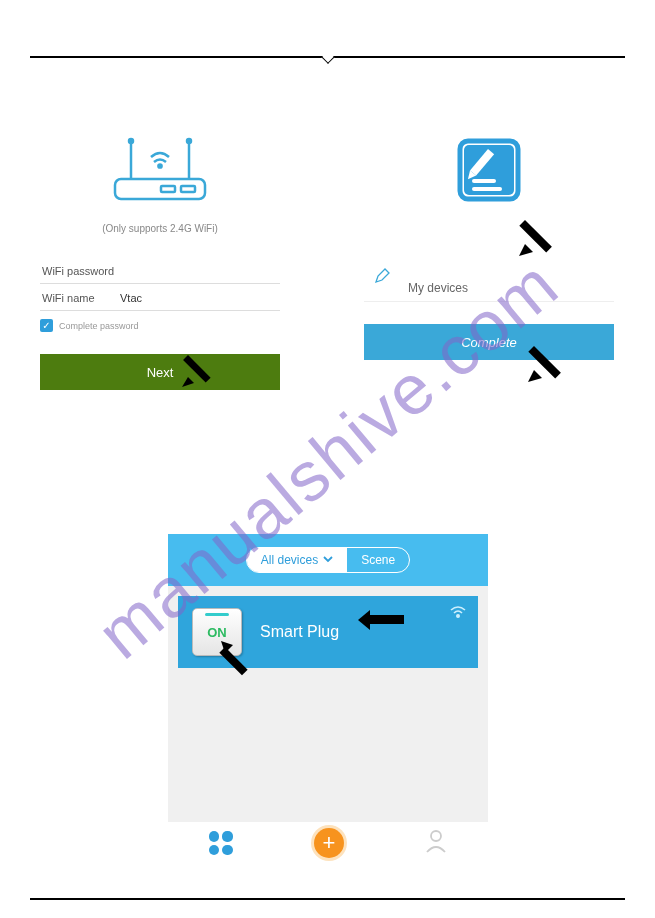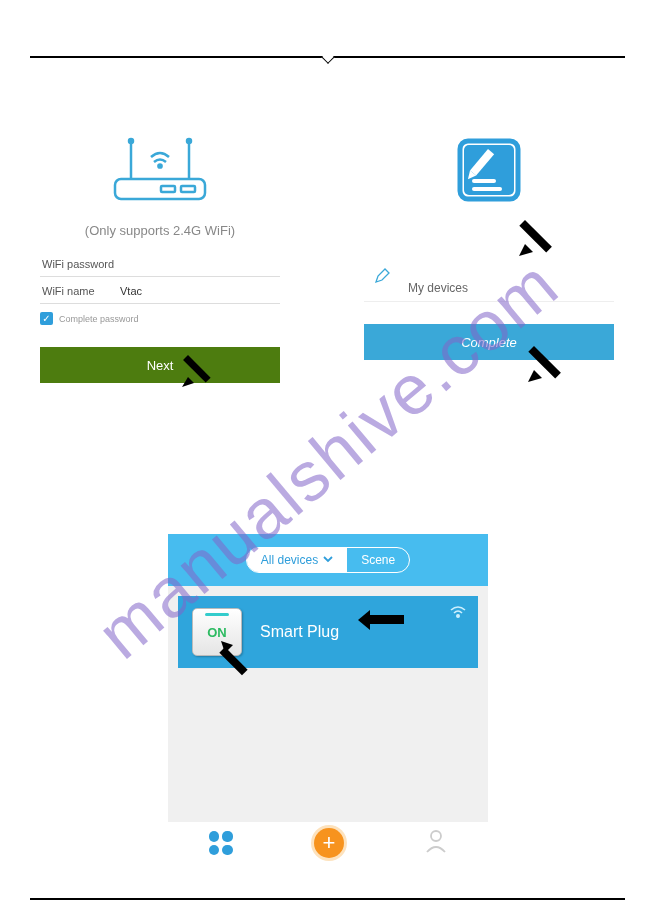--- a/index.html
+++ b/index.html
@@ -10,21 +10,21 @@
   .hr-bottom { top: 898px; }
   .hr-top::after { content:""; position:absolute; left:50%; top:-3px; width:8px; height:8px; border-left:1px solid #000; border-bottom:1px solid #000; transform: translateX(-50%) rotate(-45deg); background:#fff; }
 
   
   .wm { position:absolute; left:50%; top:50%; transform: translate(-50%,-50%) rotate(-40deg); font-size:70px; font-weight:500; color:rgba(130,100,200,0.55); white-space:nowrap; letter-spacing:2px; pointer-events:none; z-index:50; }
 
   
   .panel-left { position:absolute; left:40px; top:135px; width:240px; }
   .router { margin:0 auto 18px; width:110px; display:flex; flex-direction:column; align-items:center; }
   .router svg { width:110px; height:70px; }
-  .subnote { text-align:center; font-size:13px; color:#888; margin-bottom:14px; }
+  .subnote { text-align:center; font-size:10px; color:#888; margin-bottom:25px; }
   .field { border-bottom:1px solid #ddd; padding:6px 2px 6px 2px; display:flex; gap:10px; font-size:11px; color:#555; margin-bottom:2px;}
   .field .lbl { min-width:68px; }
   .field .val { color:#333; }
   .remember { display:flex; align-items:center; gap:6px; font-size:9px; color:#999; margin-top:8px;}
   .chk { width:13px; height:13px; background:#2f9edb; border-radius:2px; display:flex; align-items:center; justify-content:center; color:#fff; font-size:10px;}
   .btn-blue { margin-top:22px; width:100%; height:36px; background:#4d7c0f; color:#fff; font-size:13px; display:flex; align-items:center; justify-content:center; border:none; }
 
   
   .panel-right { position:absolute; left:364px; top:135px; width:250px; }
   .note-ico { margin:0 auto 52px; width:70px; height:70px; }

